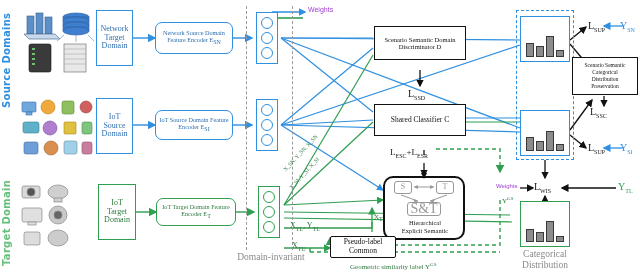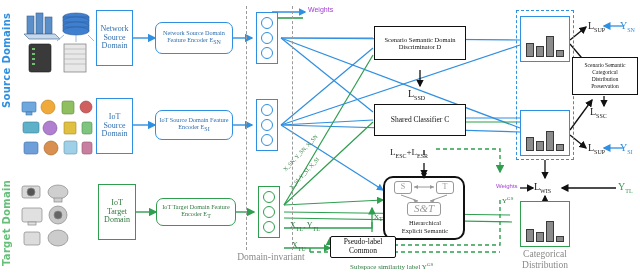--- a/index.html
+++ b/index.html
@@ -250,21 +250,21 @@
         <rect x="4" y="50" width="16" height="13" rx="2"></rect>
       </g>
       <g fill="#cccccc" stroke="#888" stroke-width="0.7">
         <ellipse cx="38" cy="56" rx="10" ry="8"></ellipse>
       </g>
     </svg>
   </div>
 
   <div class="node box-sq" style="left:96px;top:10px;width:37px;height:56px;font-size:8px;">
     <span style="white-space:pre-line;">Network
-Source
+Target
 Domain</span>
   </div>
 
   <div class="node box-sq" style="left:96px;top:98px;width:37px;height:56px;font-size:8px;">
     <span style="white-space:pre-line;">IoT
 Source
 Domain</span>
   </div>
 
   <div class="node box-sq green" style="left:98px;top:184px;width:38px;height:56px;font-size:8px;">
@@ -344,21 +344,21 @@
     <span>L</span><span class="sub">ESC</span><span>+L</span><span class="sub">ESR</span>
   </div>
 
   <div class="node box-thick" style="left:383px;top:176px;width:82px;height:64px;"></div>
   <div class="node box-black-sharp" style="left:394px;top:181px;width:18px;height:13px;font-size:8px;color:#999;border-color:#999;border-radius:3px;">
     <span>S</span>
   </div>
   <div class="node box-black-sharp" style="left:436px;top:181px;width:18px;height:13px;font-size:8px;color:#999;border-color:#999;border-radius:3px;">
     <span>T</span>
   </div>
-  <div class="node box-black-sharp" style="left:407px;top:202px;width:34px;height:14px;font-size:11px;color:#999;border-color:#999;border-radius:3px;font-style:italic;">
+  <div class="node box-black-sharp" style="left:407px;top:202px;width:34px;height:14px;font-size:14px;color:#999;border-color:#999;border-radius:3px;">
     <span>S&amp;T</span>
   </div>
   <div class="lbl" style="left:389px;top:219px;width:72px;text-align:center;font-size:6.5px;line-height:1.2;">
     <div>Hierarchical</div>
     <div>Explicit Semantic</div>
   </div>
   <svg class="layer">
     <line x1="414" y1="187" x2="434" y2="187" stroke="#999" stroke-width="1"></line>
     <polygon points="434,187 430,185 430,189" fill="#999"></polygon>
     <polygon points="414,187 418,185 418,189" fill="#999"></polygon>
@@ -374,21 +374,21 @@
     <span>Y</span><sup style="font-size:5px;">GS</sup>
   </div>
 
   <div class="node box-black-sharp" style="left:330px;top:236px;width:66px;height:22px;font-size:7.5px;line-height:1.15;border-radius:2px;">
     <span>
       <span>Pseudo-label</span><br><span>Common</span>
     </span>
   </div>
 
   <div class="lbl" style="left:350px;top:262px;font-size:7px;color:#2f7a3f;">
-    <span>Subspace similarity label Y</span><sup style="font-size:5px;">GS</sup>
+    <span>Geometric similarity label Y</span><sup style="font-size:5px;">GS</sup>
   </div>
 
   <div class="dashbox-blue" style="left:516px;top:10px;width:58px;height:150px;"></div>
 
   <div class="hist" style="left:520px;top:16px;width:50px;height:46px;">
     <div class="bars">
       <div class="bar" style="height:55%"></div>
       <div class="bar" style="height:42%"></div>
       <div class="bar" style="height:80%"></div>
       <div class="bar" style="height:28%"></div>

